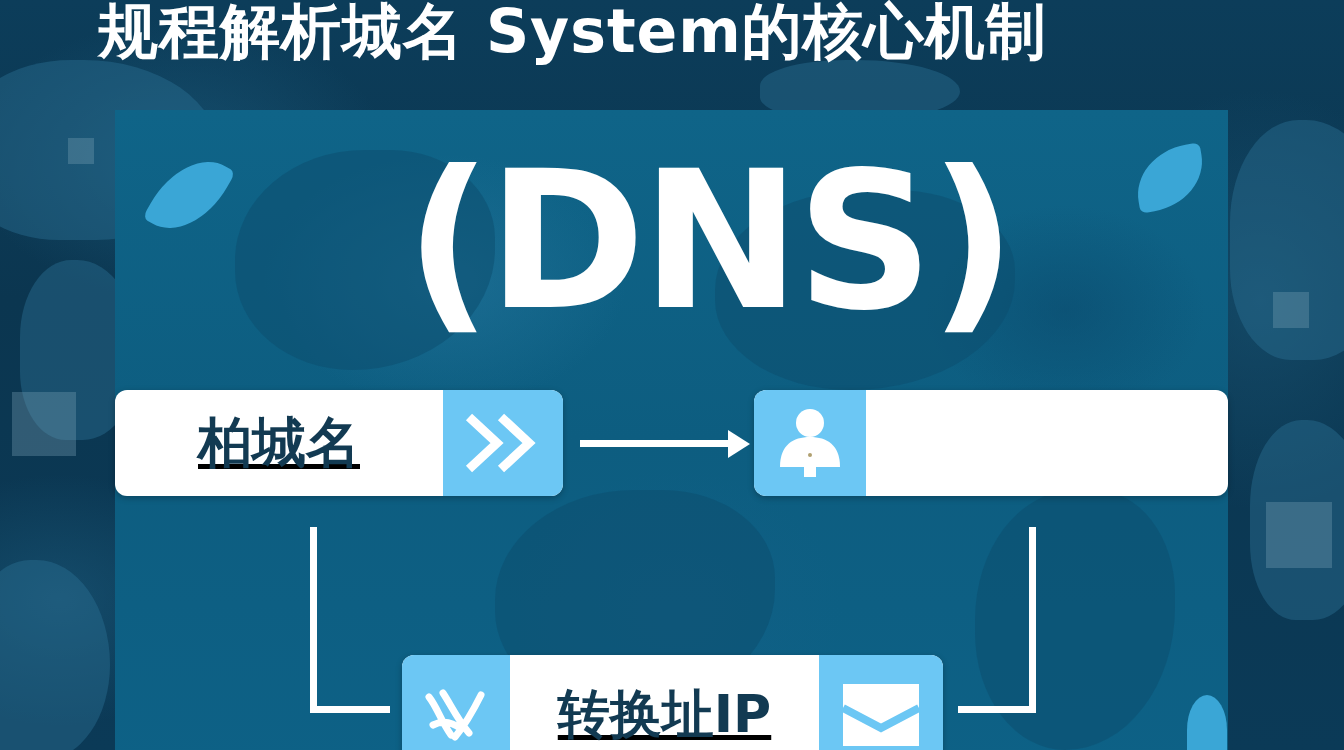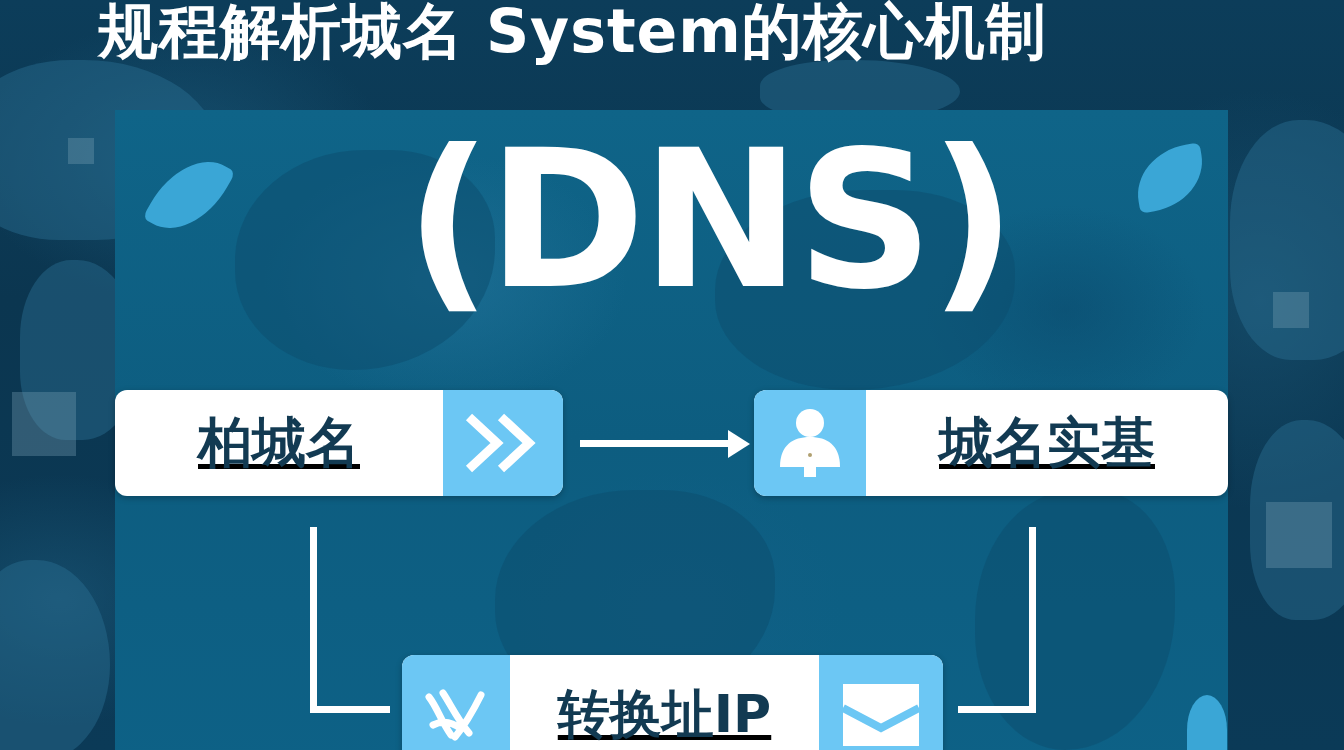--- a/index.html
+++ b/index.html
@@ -26,21 +26,21 @@
         linear-gradient(180deg, #0f6488 0%, #0d5d80 50%, #0d6186 100%);
     }
     .panel-blob { position: absolute; background: rgba(12,78,112,0.55); border-radius: 50% 40% 55% 45%; }
     .leaf { position: absolute; background: #3aa6d6; border-radius: 80% 10% 80% 10%; }
     .title {
       position: absolute; left: 98px; top: -4px; margin: 0;
       font-size: 60px; font-weight: bold; color: #ffffff; white-space: nowrap; letter-spacing: 1px;
       line-height: 70px;
     }
     .dns {
-      position: absolute; left: 405px; top: 116px; width: 540px; text-align: right;
+      position: absolute; left: 405px; top: 137px; width: 540px; text-align: right;
       font-family: "DejaVu Sans", sans-serif; font-weight: bold; font-size: 190px; line-height: 210px;
       color: #ffffff; letter-spacing: -4px;
     }
     .node {
       position: absolute; height: 106px; background: #ffffff; border-radius: 12px; overflow: hidden;
       display: flex; align-items: stretch; box-shadow: 0 2px 6px rgba(0,0,0,0.25); text-decoration: underline;
     }
     .node .label {
       flex: 1; display: flex; align-items: center; justify-content: center;
       font-size: 54px; font-weight: bold; color: #123a52; white-space: nowrap;
@@ -97,21 +97,20 @@
 
 <div class="node" style="left:754px;top:390px;width:474px;">
   <div class="iconbox">
     <svg width="70" height="76" viewBox="0 0 70 76">
       <circle cx="35" cy="18" r="14" fill="#ffffff"></circle>
       <path d="M5,62 C5,40 18,32 35,32 C52,32 65,40 65,62 Z" fill="#ffffff"></path>
       <rect x="29" y="60" width="12" height="12" fill="#ffffff"></rect>
       <circle cx="35" cy="50" r="2" fill="#b0a070"></circle>
     </svg>
   </div>
-  <div class="label">城名实基</div>
 </div>
 
 <div class="line" style="left:310px;top:527px;width:7px;height:186px;"></div>
 <div class="line" style="left:310px;top:706px;width:80px;height:7px;"></div>
 
 <div class="line" style="left:1029px;top:527px;width:7px;height:186px;"></div>
 <div class="line" style="left:958px;top:706px;width:78px;height:7px;"></div>
 
 <div class="node" style="left:402px;top:655px;width:541px;height:120px;">
   <div class="iconbox" style="width:108px;">

